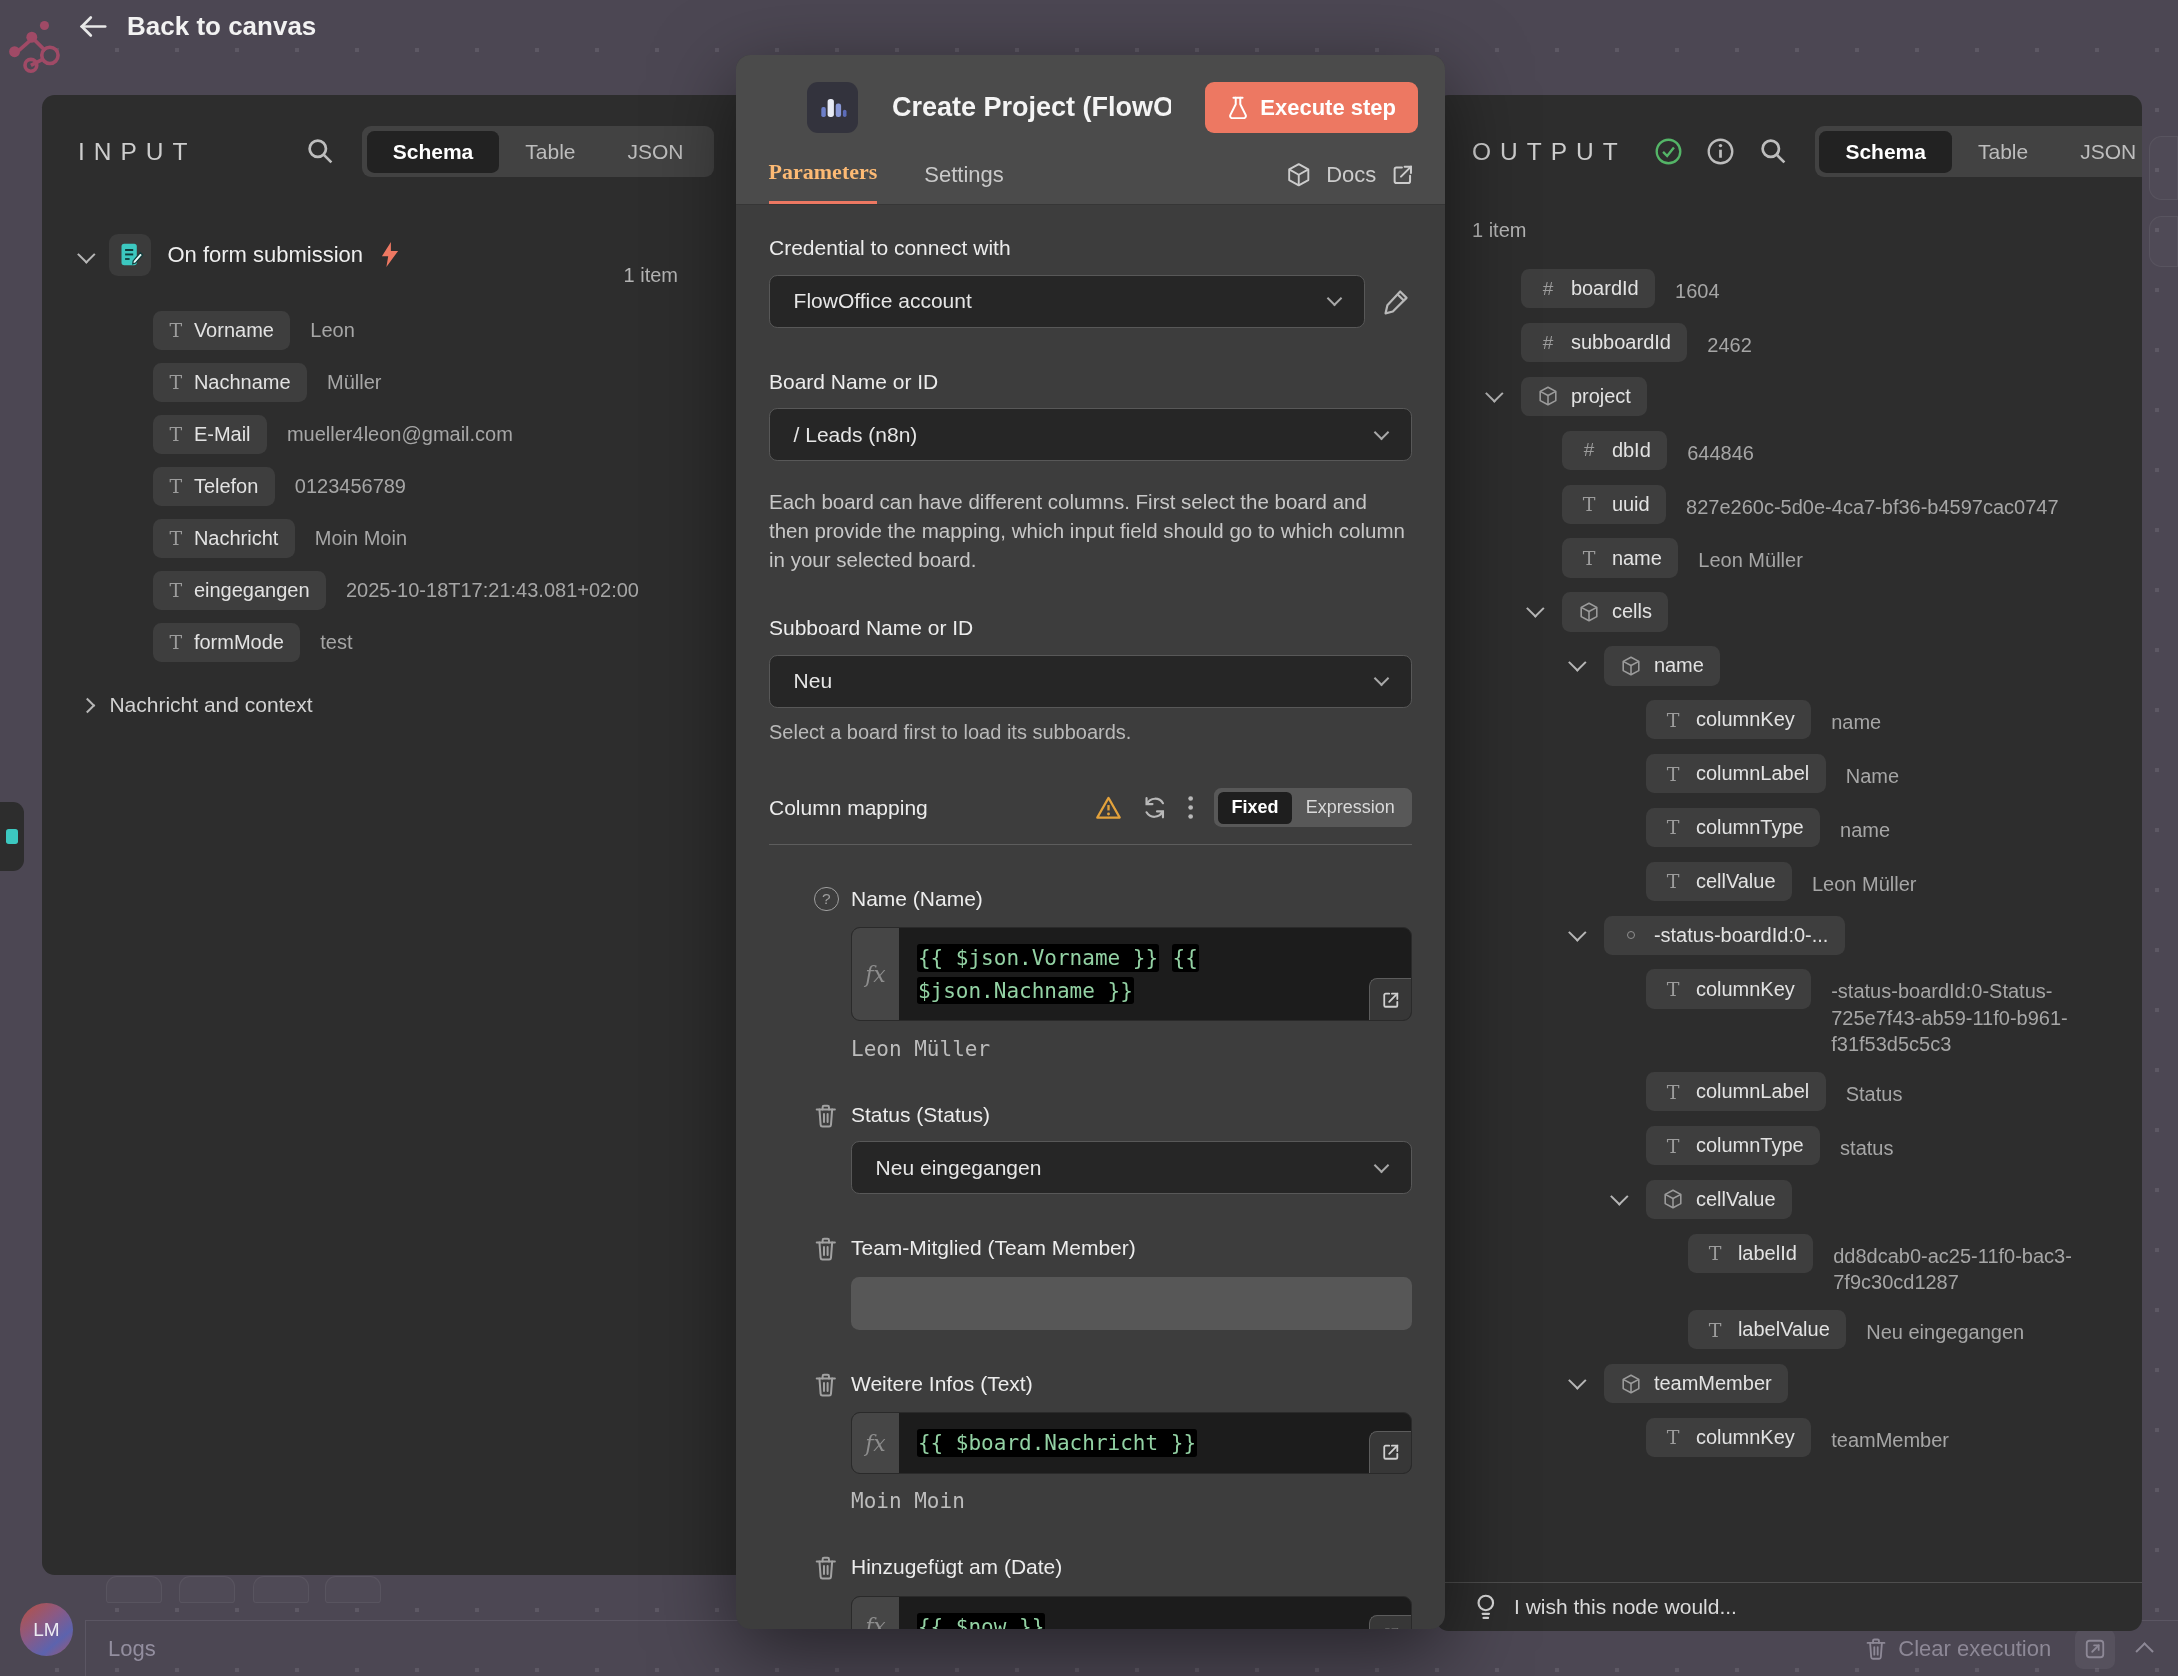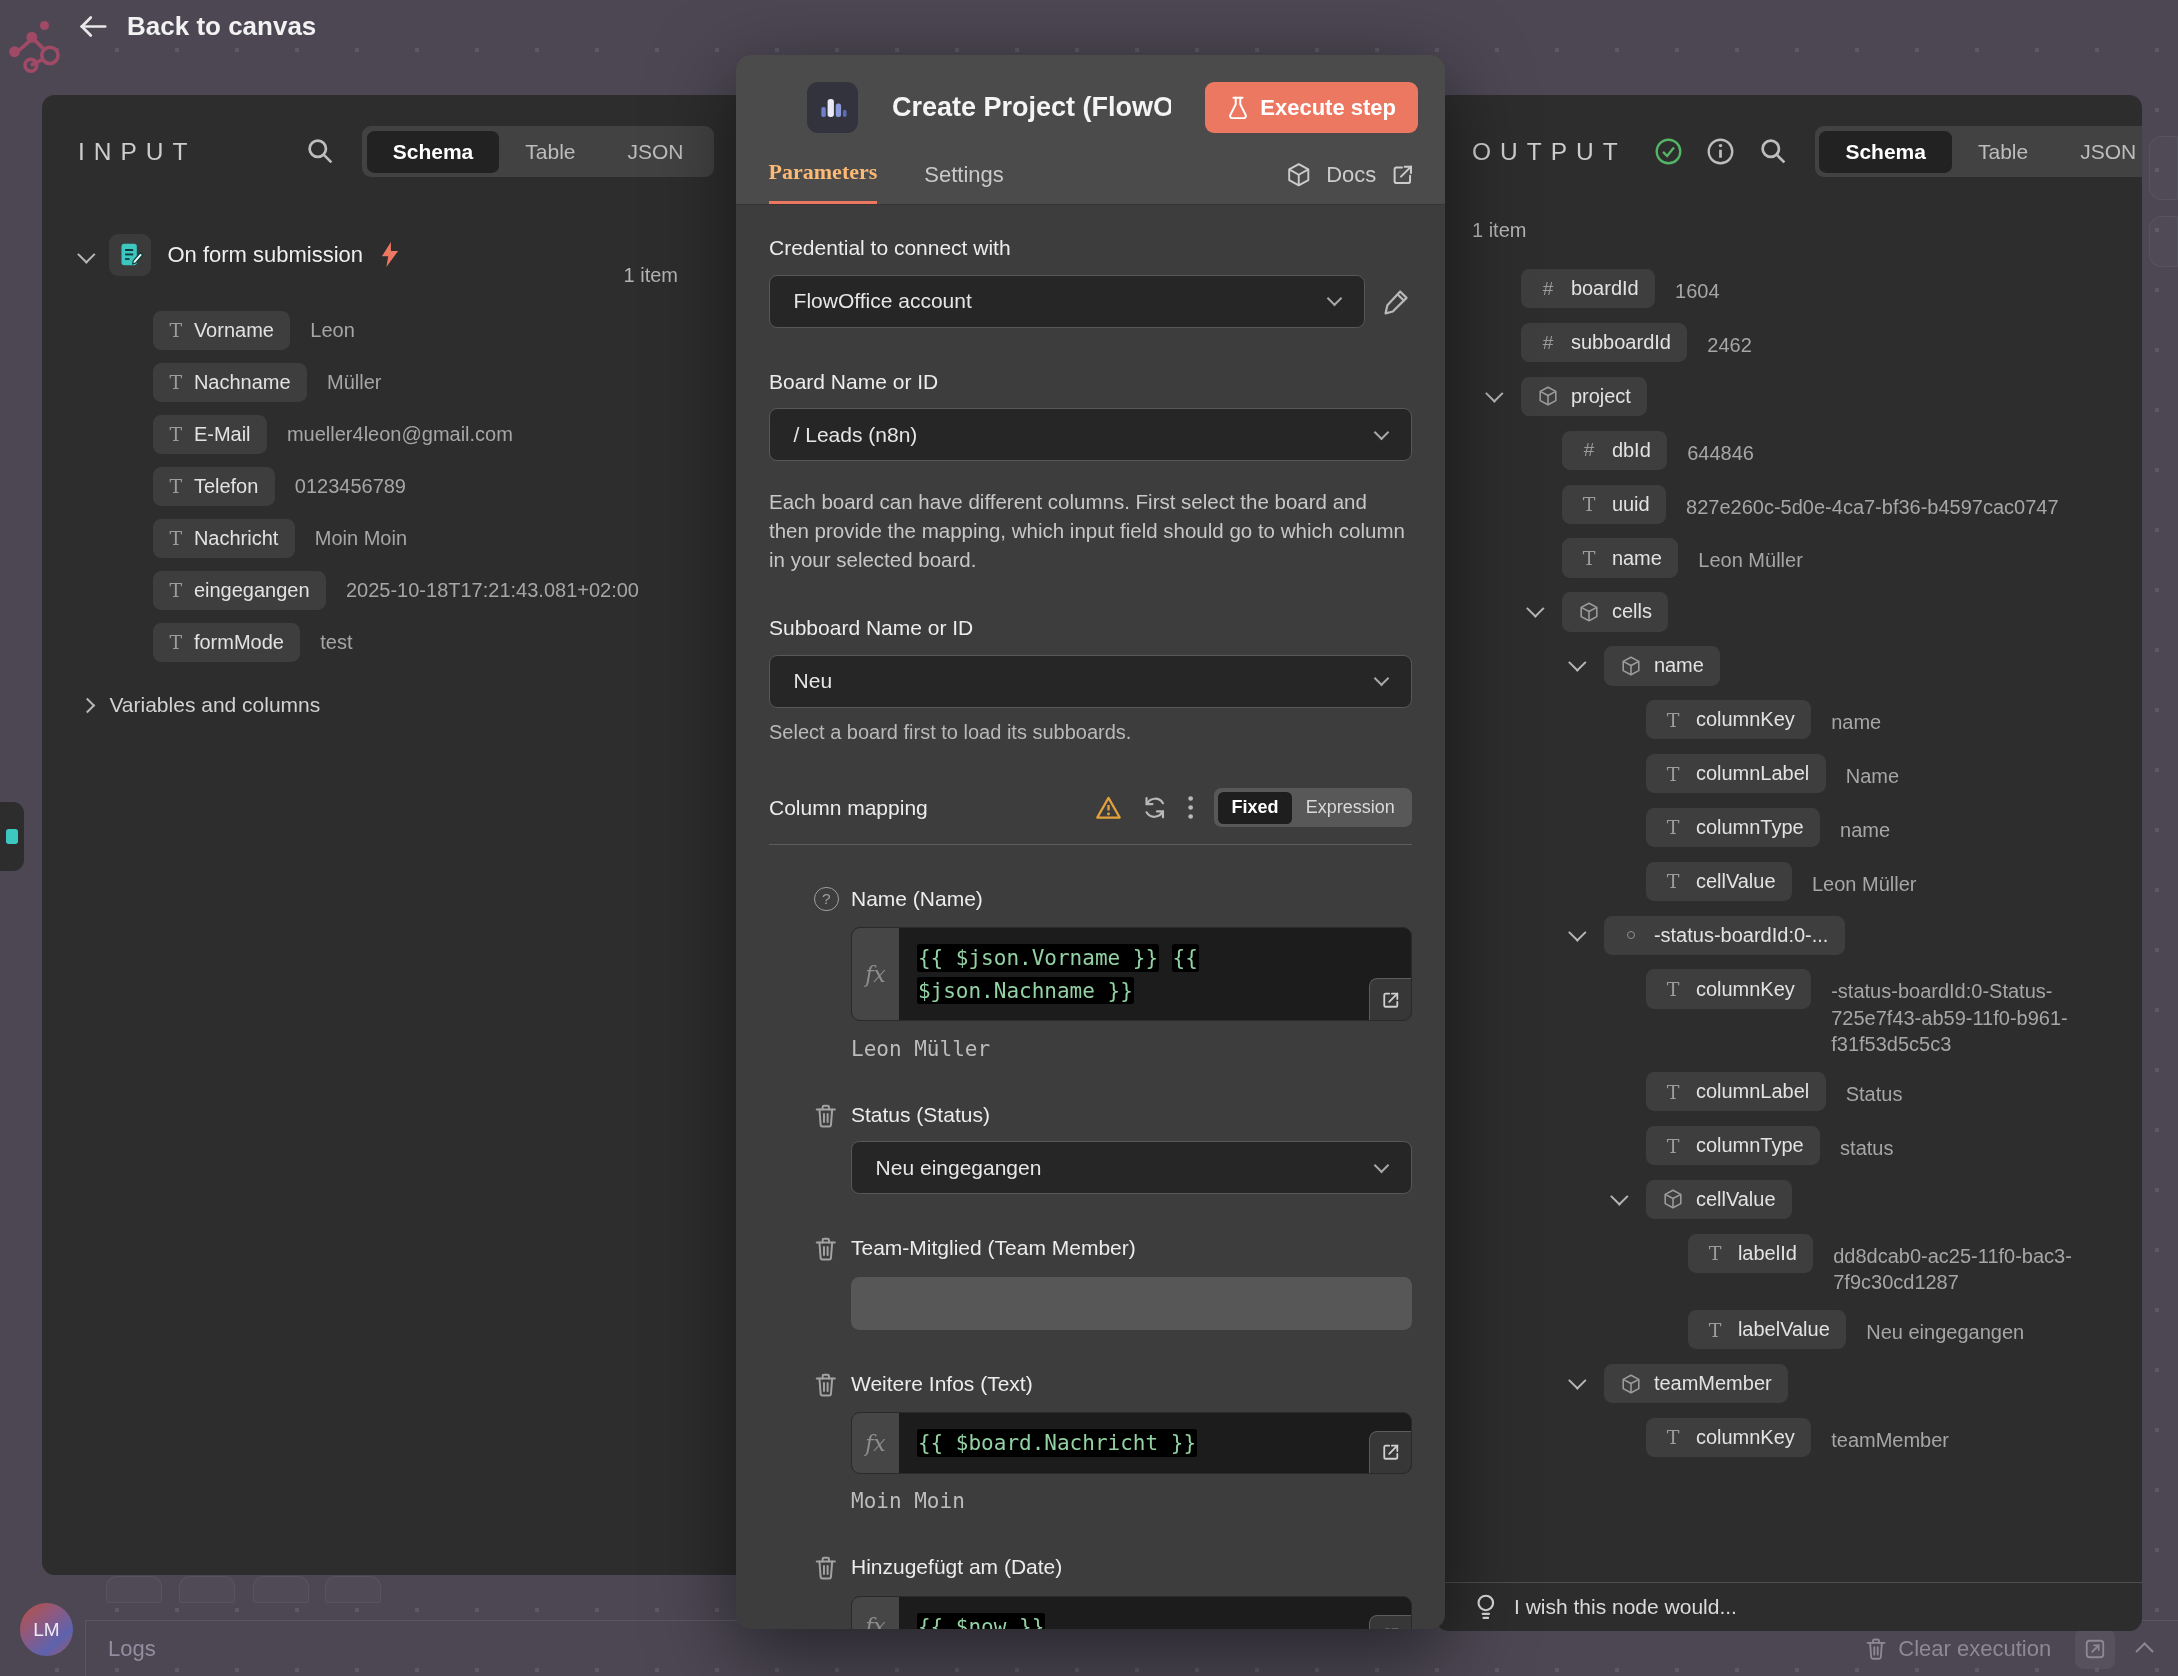--- a/index.html
+++ b/index.html
@@ -284,21 +284,21 @@
         <span class="pill">
           <span class="bicon"><span class="g-text">T</span></span>
           <span>formMode</span>
         </span>
         <span class="val">test</span>
       </div>
     </div>
 
   <div class="vars-row">
     <span class="chev chev-right" style="width:11px;height:11px"></span>
-    <span>Variables and columns</span>
+    <span>Nachricht and context</span>
   </div>
 </div>
 
 <div class="panel" id="output-panel">
   <div class="panel-head">
     <span class="panel-title">OUTPUT</span>
     <span class="head-icons">
       <span>
         <svg width="29" height="29" viewBox="0 0 32 32">
             <circle cx="16" cy="16" r="13" stroke="#54b567" stroke-width="2.6" fill="none"></circle>

